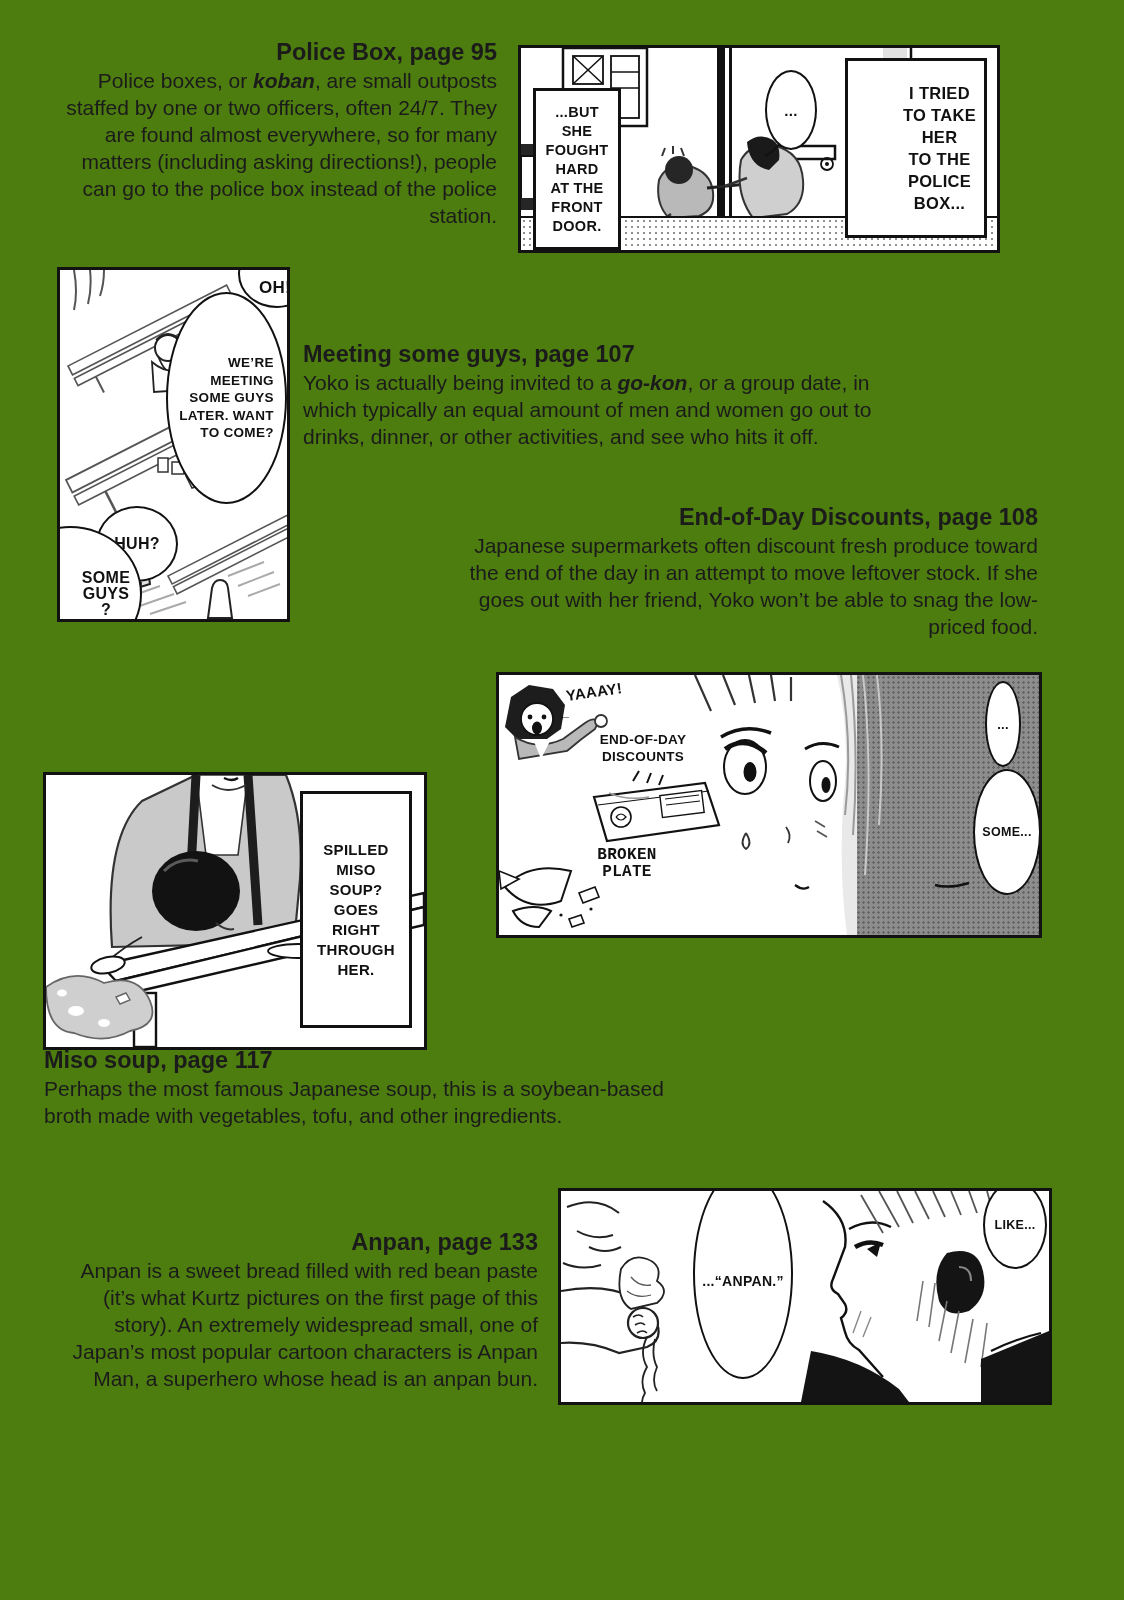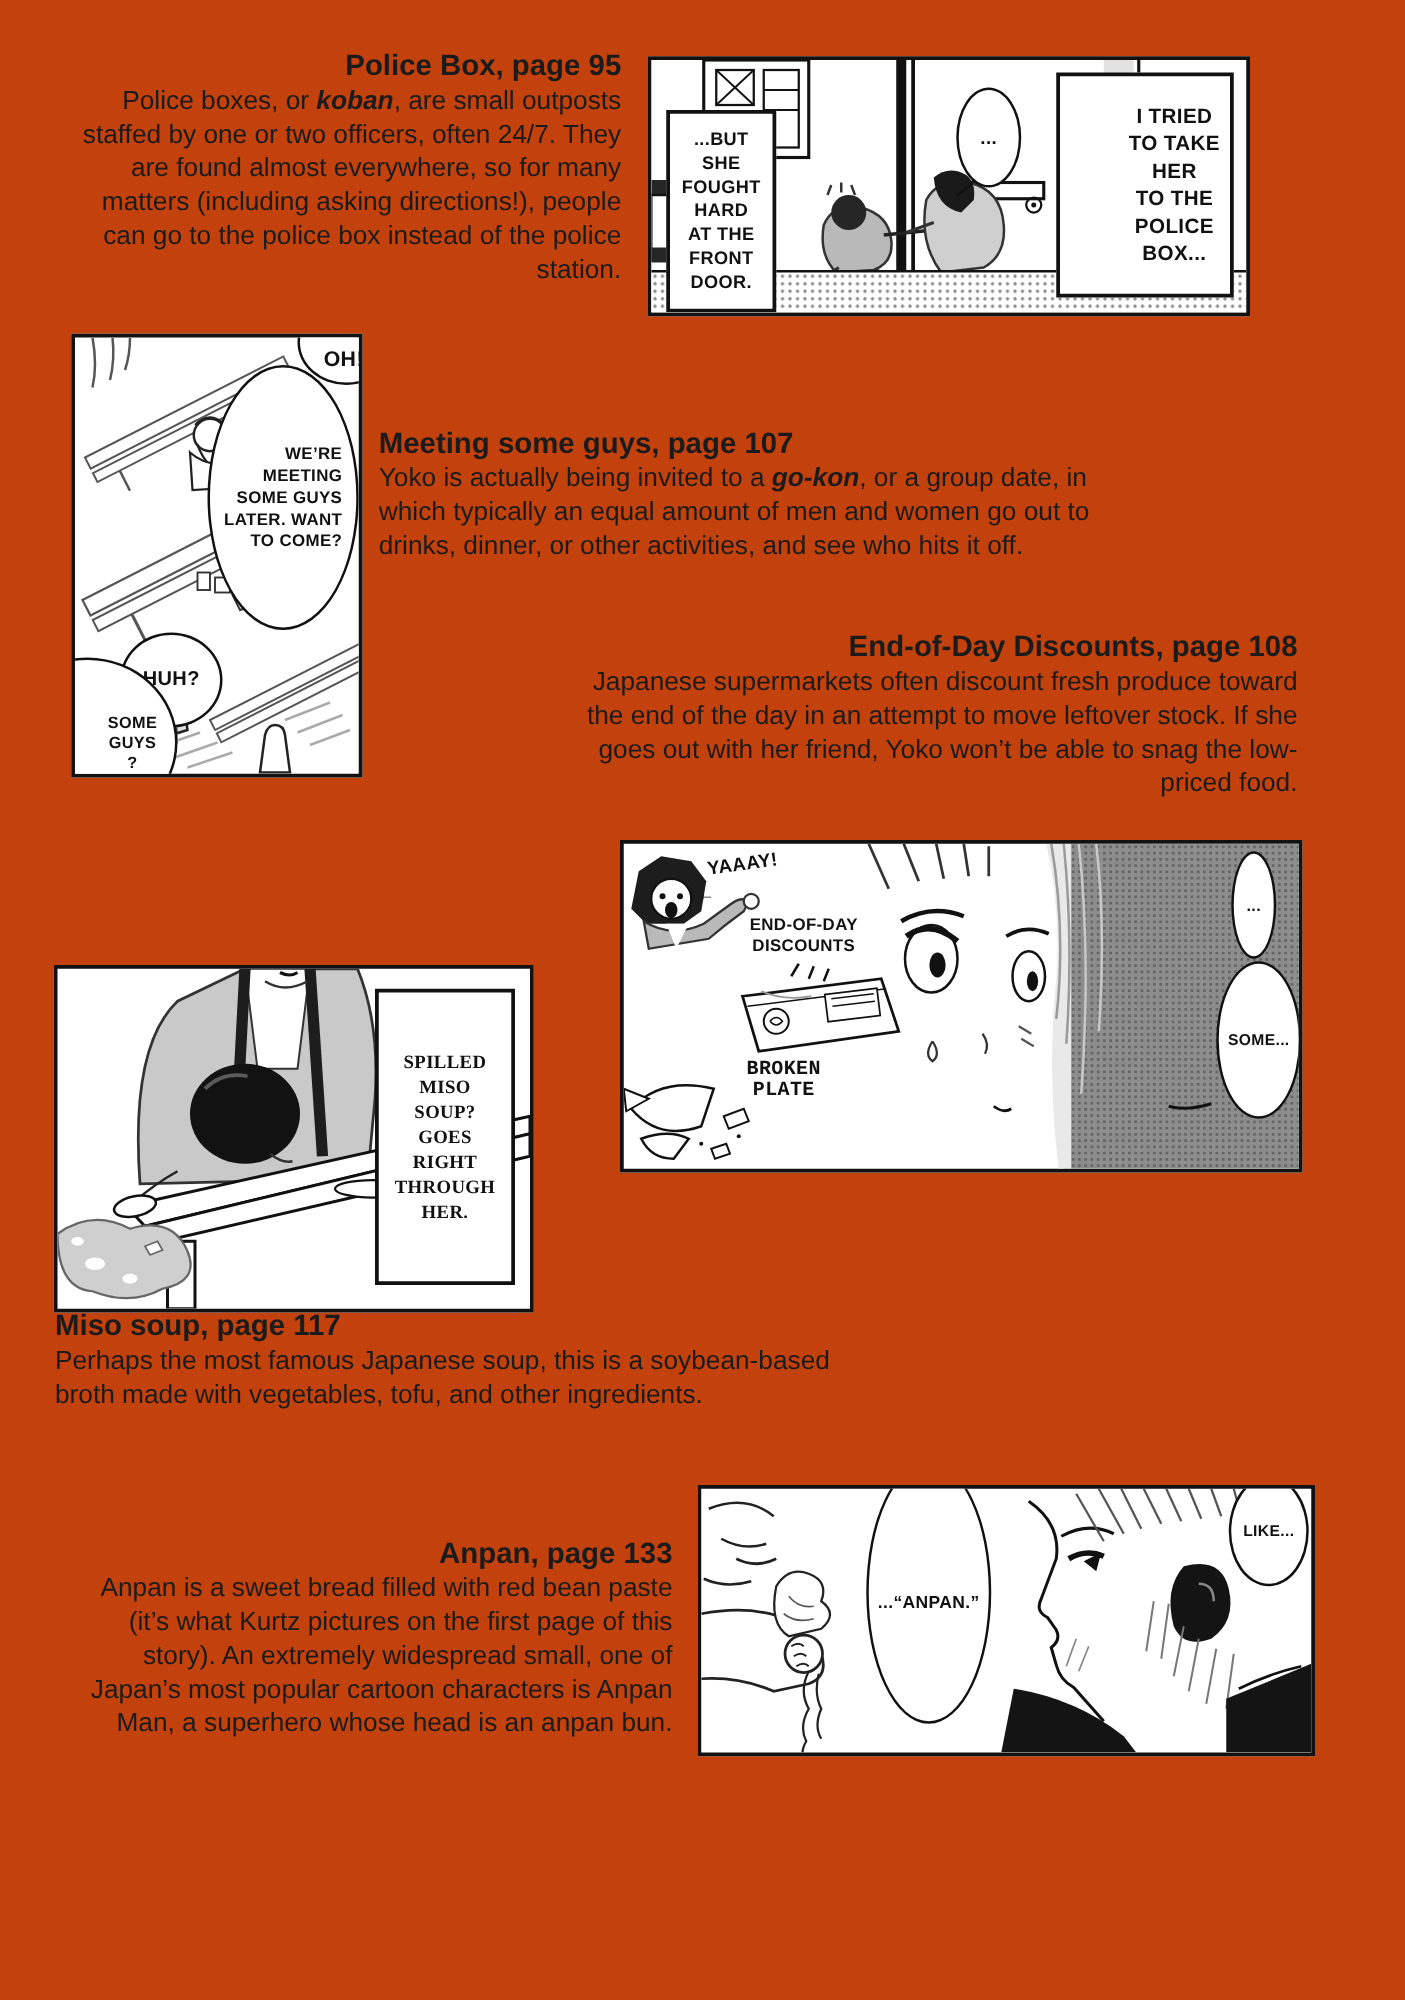--- a/index.html
+++ b/index.html
@@ -1,16 +1,16 @@
 <!DOCTYPE html>
 <html><head>
 <meta charset="utf-8">
 <style>
   html,body{margin:0;padding:0;background:#ffffff;}
-  .page{position:relative;width:1124px;height:1600px;background:#c2410c;overflow:hidden;
+  .page{position:relative;width:1124px;height:1600px;background:#4d7c0f;overflow:hidden;
         font-family:"Liberation Sans",sans-serif;color:#1b1b1b;}
   
   .note{position:absolute;}
   .note h2{margin:0;font-size:23.5px;font-weight:bold;line-height:29px;}
   .note p{margin:0;font-size:21px;line-height:27px;}
   .note .it{font-style:italic;font-weight:bold;}
   .align-r{text-align:right;}
   .align-l{text-align:left;}
   
   .panel{position:absolute;background:#ffffff;border:3px solid #121212;box-sizing:border-box;overflow:hidden;}
@@ -143,21 +143,21 @@
       <span class="comic pre" style="font-size:13.5px;line-height:17.5px;text-align:right;">WE’RE
 MEETING
 SOME GUYS
 LATER. WANT
 TO COME?</span>
     </div>
     <div class="bubble" style="left:36px;top:236px;width:82px;height:76px;">
       <span class="comic" style="font-size:16px;">HUH?</span>
     </div>
     <div class="bubble" style="left:-62px;top:256px;width:144px;height:136px;">
-      <span class="comic pre" style="font-size:13px;line-height:16px;margin-left:72px;">SOME
+      <span class="comic pre" style="font-size:16px;line-height:16px;margin-left:72px;">SOME
 GUYS
 ?</span>
     </div>
   </div>
 
   <div class="note align-l" style="left:303px;top:340px;width:592px;">
     <h2>Meeting some guys, page 107</h2>
     <p><span>Yoko is actually being invited to a </span><span class="it">go-kon</span><span>, or a group date, in which typically an equal amount of men and women go out to drinks, dinner, or other activities, and see who hits it off.</span></p>
   </div>
 
@@ -257,21 +257,21 @@
 
       <path d="M96,162 q-18,10 -34,24" stroke="#222" stroke-width="2" fill="none"></path>
       <ellipse cx="62" cy="190" rx="17" ry="8" fill="#fff" stroke="#111" stroke-width="2" transform="rotate(-12 62 190)"></ellipse>
 
       <path d="M0,212 Q28,192 58,208 Q92,198 104,226 Q114,250 84,256 Q58,270 28,258 Q0,256 0,212 Z" fill="#cfcfcf" stroke="#666" stroke-width="1.8"></path>
       <ellipse cx="30" cy="236" rx="8" ry="5" fill="#fff"></ellipse>
       <ellipse cx="58" cy="248" rx="6" ry="4" fill="#fff"></ellipse>
       <ellipse cx="16" cy="218" rx="5" ry="3.5" fill="#fff"></ellipse>
       <path d="M70,222 l10,-4 l4,7 l-10,4 Z" fill="#fff" stroke="#666" stroke-width="1.4"></path>
     </svg>
-    <div class="capbox comic pre" style="left:254px;top:16px;width:112px;height:237px;font-size:15px;line-height:20px;font-family:Liberation Serif, serif;">SPILLED
+    <div class="capbox comic pre" style="left:254px;top:16px;width:112px;height:237px;font-size:15px;line-height:20px;">SPILLED
 MISO
 SOUP?
 GOES
 RIGHT
 THROUGH
 HER.</div>
   </div>
 
   <div class="note align-l" style="left:44px;top:1046px;width:648px;">
     <h2>Miso soup, page 117</h2>

